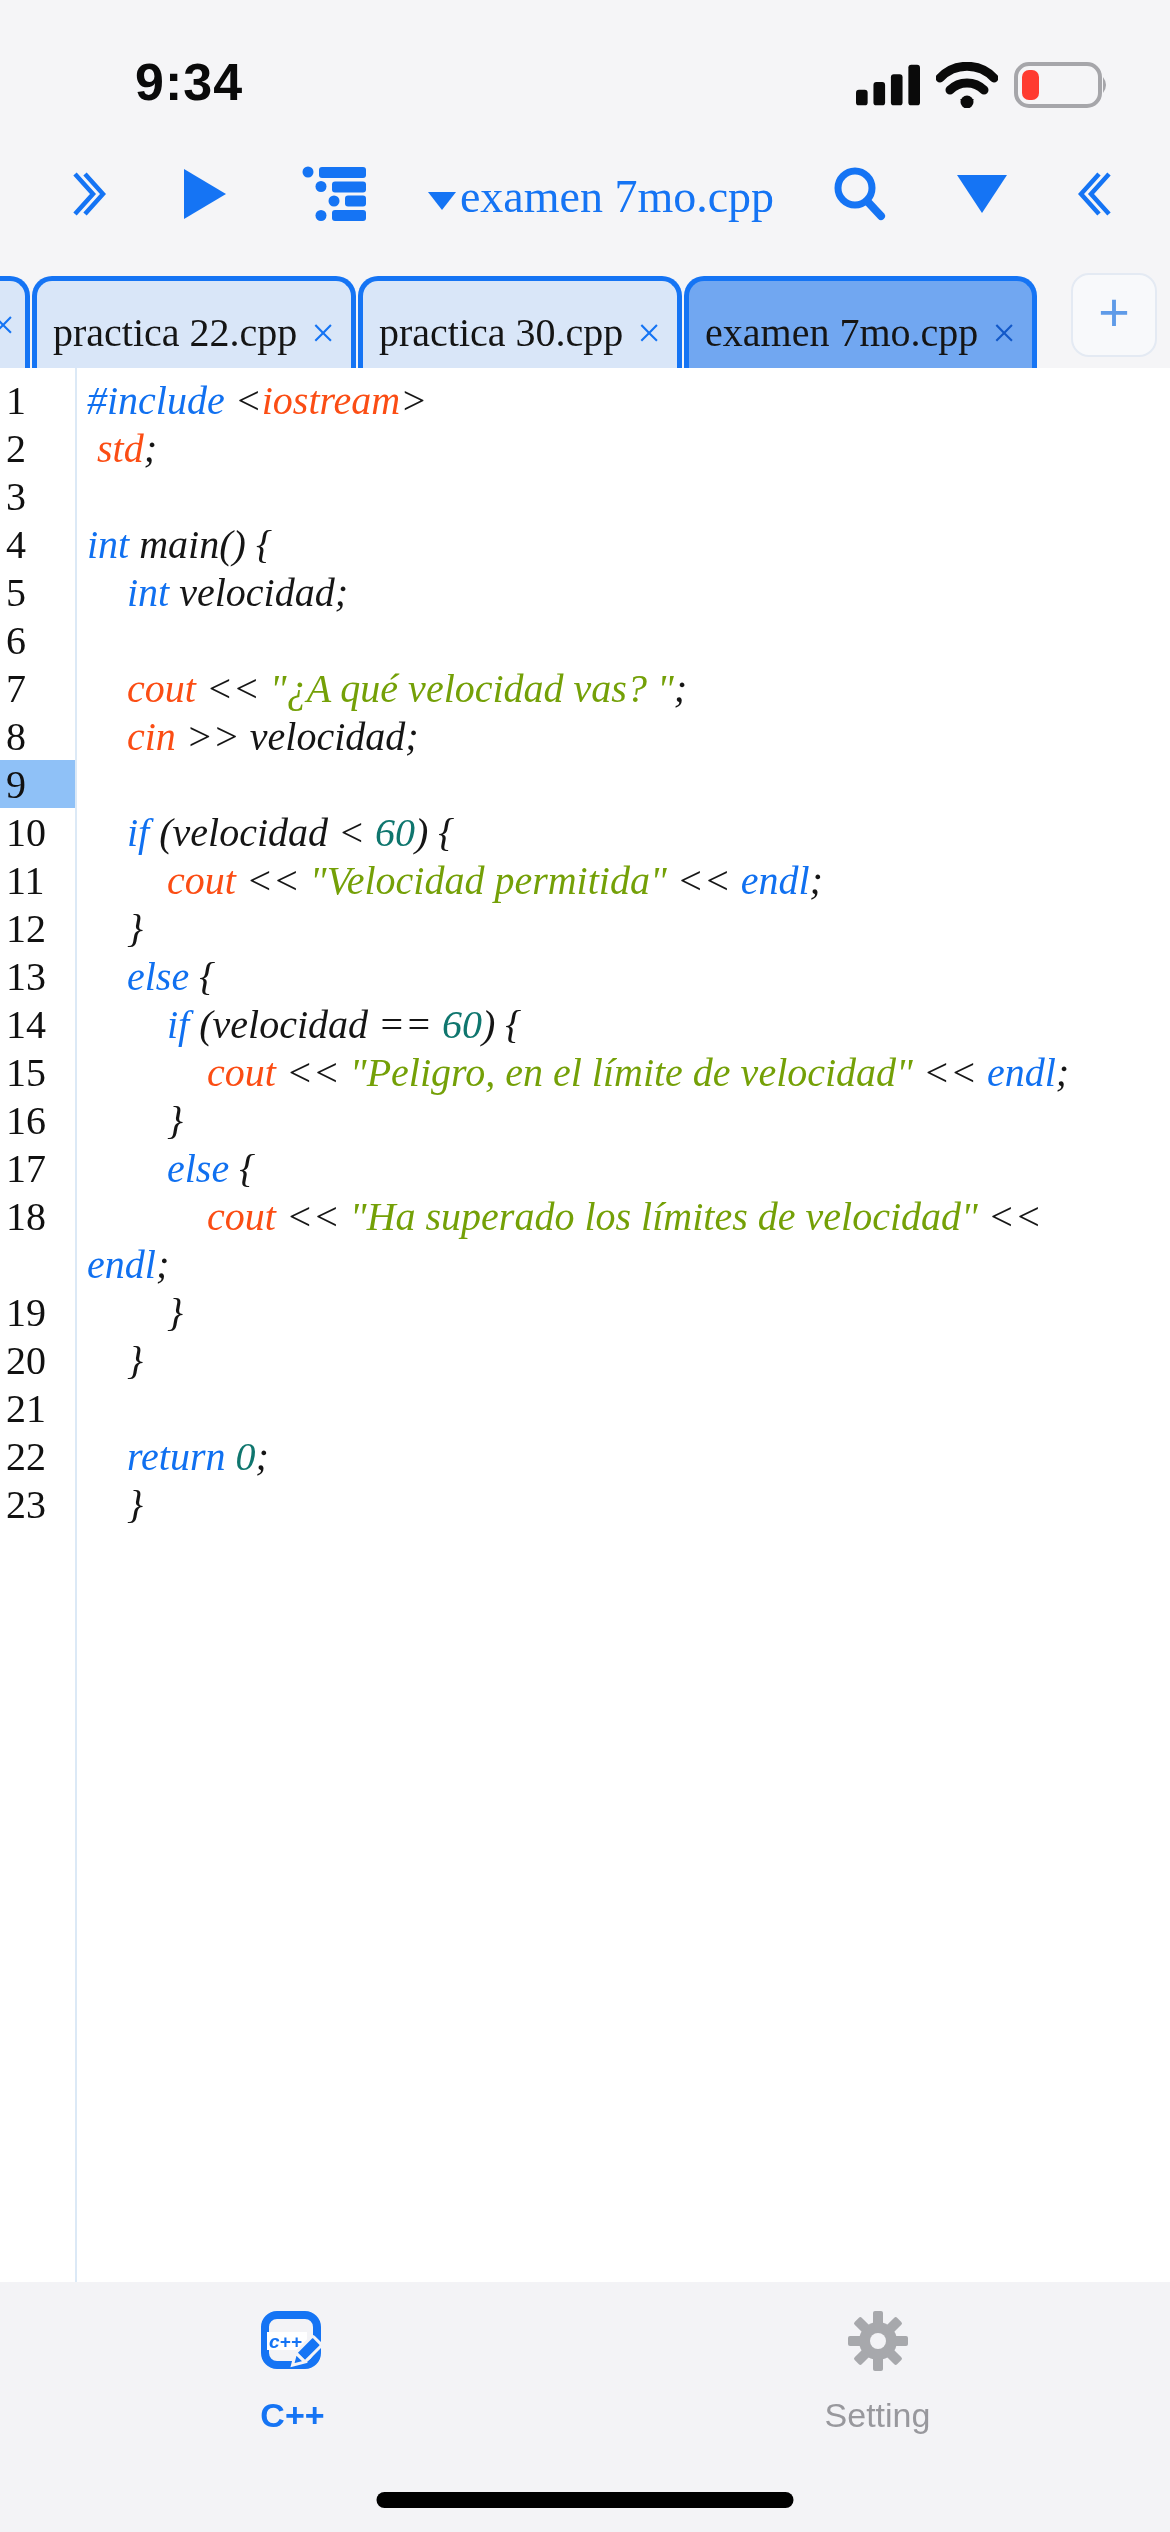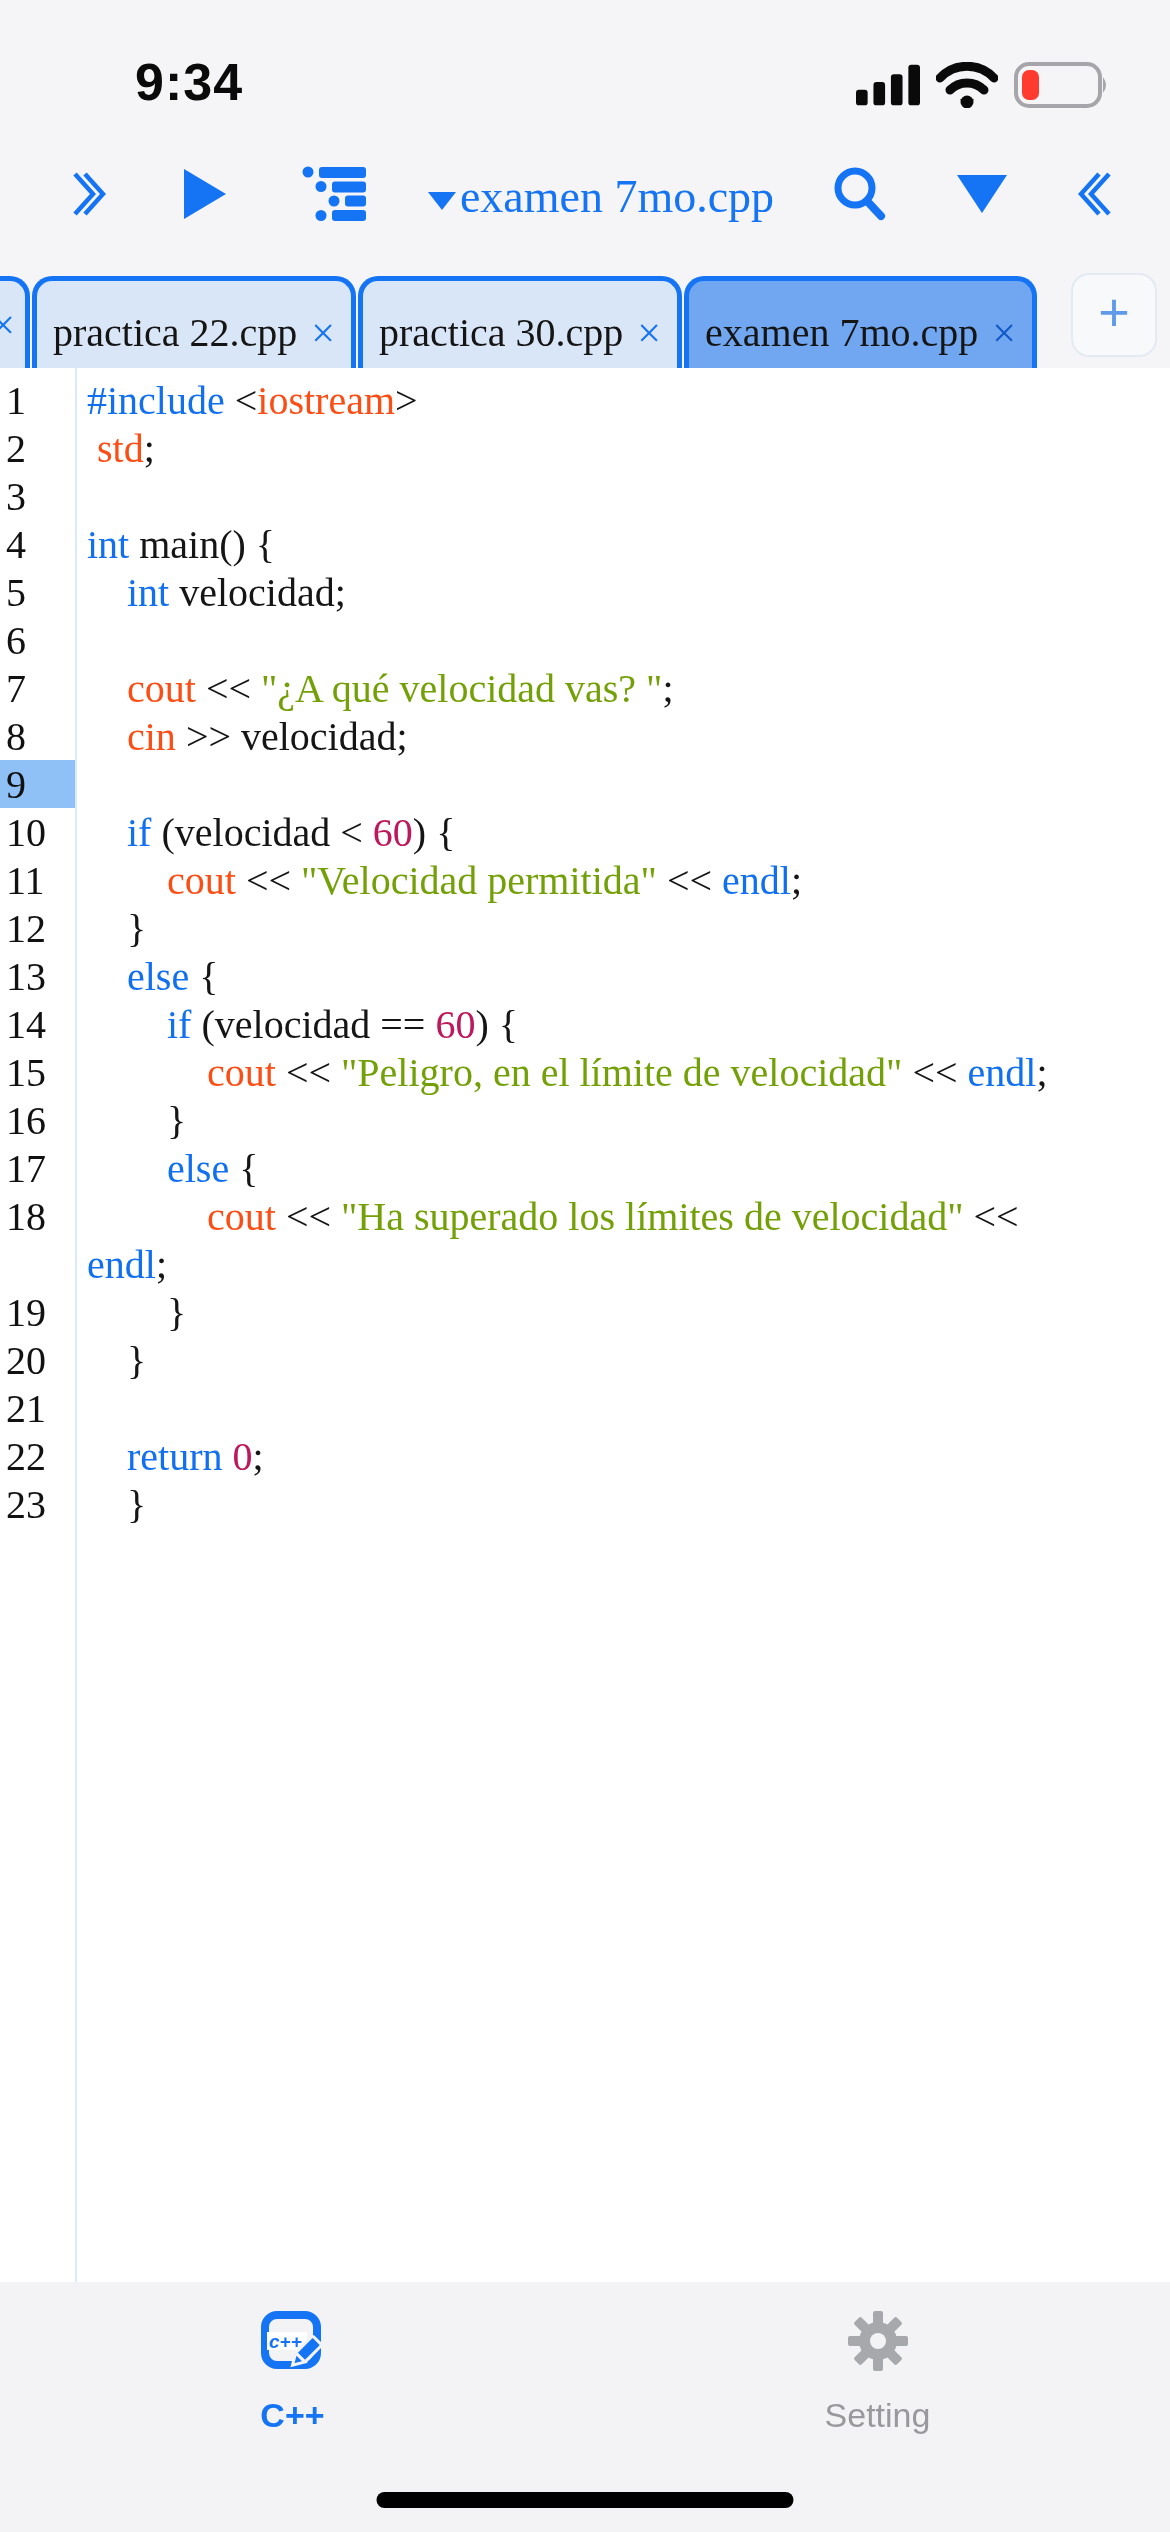--- a/index.html
+++ b/index.html
@@ -38,27 +38,27 @@
     display:flex;align-items:center;justify-content:center;box-sizing:border-box;
   }
   .add-btn{font-family:"Liberation Sans",sans-serif;font-size:54px;color:#5F9BE8;font-weight:300;padding-bottom:6px;}
   
   .editor{flex:1;background:#fff;position:relative;overflow:hidden;}
   .editor::before{content:"";position:absolute;left:75px;top:0;bottom:0;width:2px;background:#DCE9F6;}
   .code-rows{padding-top:8px;}
   .row{display:flex;height:48px;align-items:center;}
   .gut{width:75px;flex:0 0 75px;box-sizing:border-box;padding-left:6px;font-size:40px;color:#111;height:48px;display:flex;align-items:center;}
   .gut.hl{background:#8FC1F7;}
-  .code{flex:1;font-size:40px;white-space:pre;overflow:hidden;padding-left:12px;color:#111;height:48px;display:flex;align-items:center;}
+  .code{flex:1;font-size:40px;white-space:pre;overflow:hidden;padding-left:12px;color:#111;height:48px;display:flex;align-items:center;font-style:italic;}
   .code span{white-space:pre;}
   .kw{color:#1070F0;}
   .pl{color:#151515;}
   .lib{color:#FB4D14;}
   .str{color:#74A007;}
-  .num{color:#be185d;}
+  .num{color:#0f766e;}
   
   .bottomnav{height:250px;background:#F3F3F6;position:relative;display:flex;justify-content:space-around;align-items:flex-start;padding-top:26px;box-sizing:border-box;}
   .nav-item{display:flex;flex-direction:column;align-items:center;gap:18px;width:260px;cursor:pointer;}
   .nav-label{font-family:"Liberation Sans",sans-serif;font-size:34px;color:#98989D;}
   .nav-item.active .nav-label{color:#1574F4;font-weight:bold;}
   .home-indicator{position:absolute;left:50%;transform:translateX(-50%);bottom:24px;width:417px;height:16px;border-radius:9px;background:#000;}
 </style>
 </head>
 <body>
 

